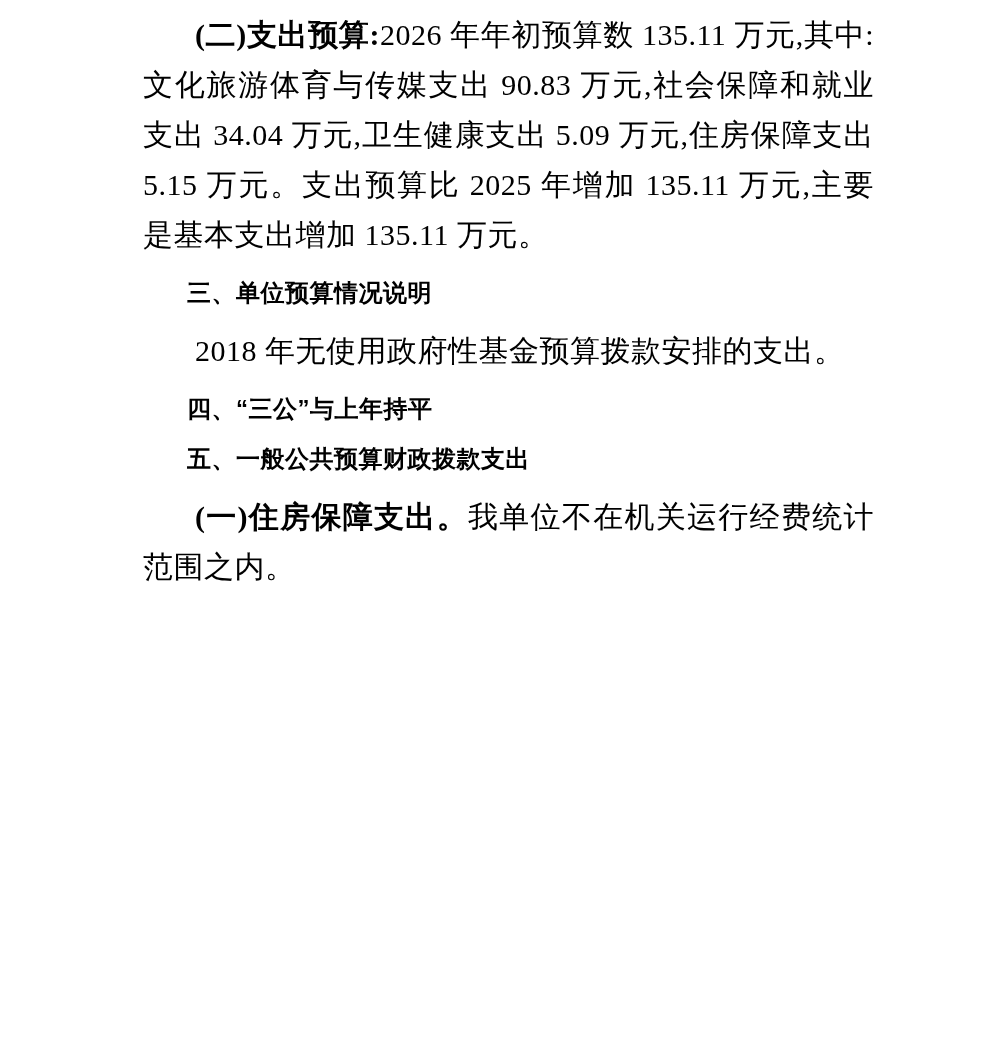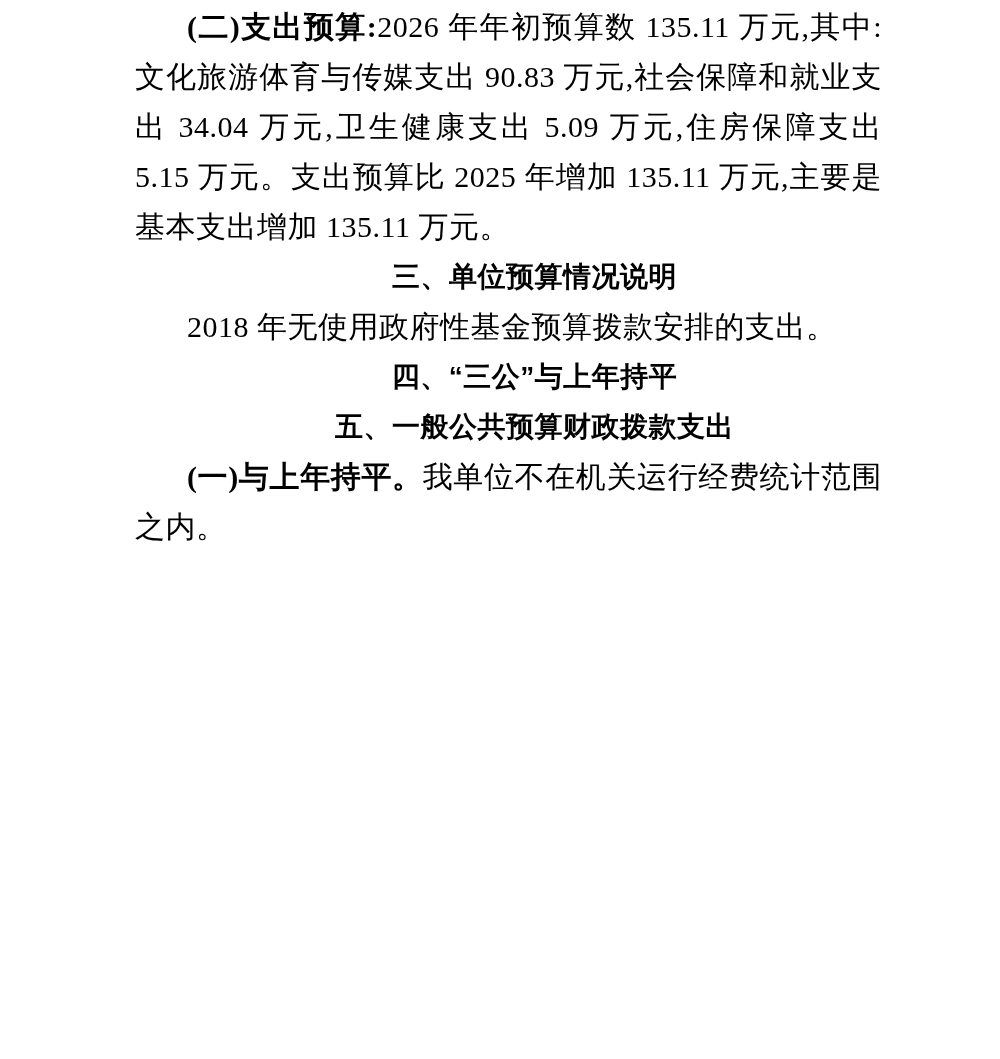--- a/index.html
+++ b/index.html
@@ -17,34 +17,33 @@
     overflow: hidden;
     color: #000000;
   }
   .para {
     font-family: "Liberation Serif", "DejaVu Serif", serif;
     font-size: 30px;
     line-height: 50px;
     text-align: justify;
     text-justify: inter-ideograph;
     text-indent: 52px;
-    margin: 0;
+    margin: 8px;
     color: #000000;
     letter-spacing: 0.5px;
   }
   .heading {
     font-family: "Liberation Sans", "DejaVu Sans", sans-serif;
     font-weight: bold;
-    font-size: 28px;
+    font-size: 24px;
     line-height: 50px;
     text-indent: 52px;
     margin: 0;
     color: #000000;
     letter-spacing: 0.5px;
-    text-align: center;
   }
   .lead {
     font-weight: bold;
   }
 </style>
 </head>
 <body>
 
 <div class="page">
 
@@ -53,17 +52,17 @@
   <p class="heading">三、单位预算情况说明</p>
 
 
   <p class="para">2018 年无使用政府性基金预算拨款安排的支出。</p>
 
   <p class="heading">四、“三公”与上年持平</p>
 
 
   <p class="heading">五、一般公共预算财政拨款支出</p>
 
-  <p class="para"><span class="lead">(一)与上年持平。</span><span>我单位不在机关运行经费统计范围之内。</span></p>
+  <p class="para"><span class="lead">(一)住房保障支出。</span><span>我单位不在机关运行经费统计范围之内。</span></p>
 
   <p class="para"></p>
 
 </div>
 
 </body></html>

